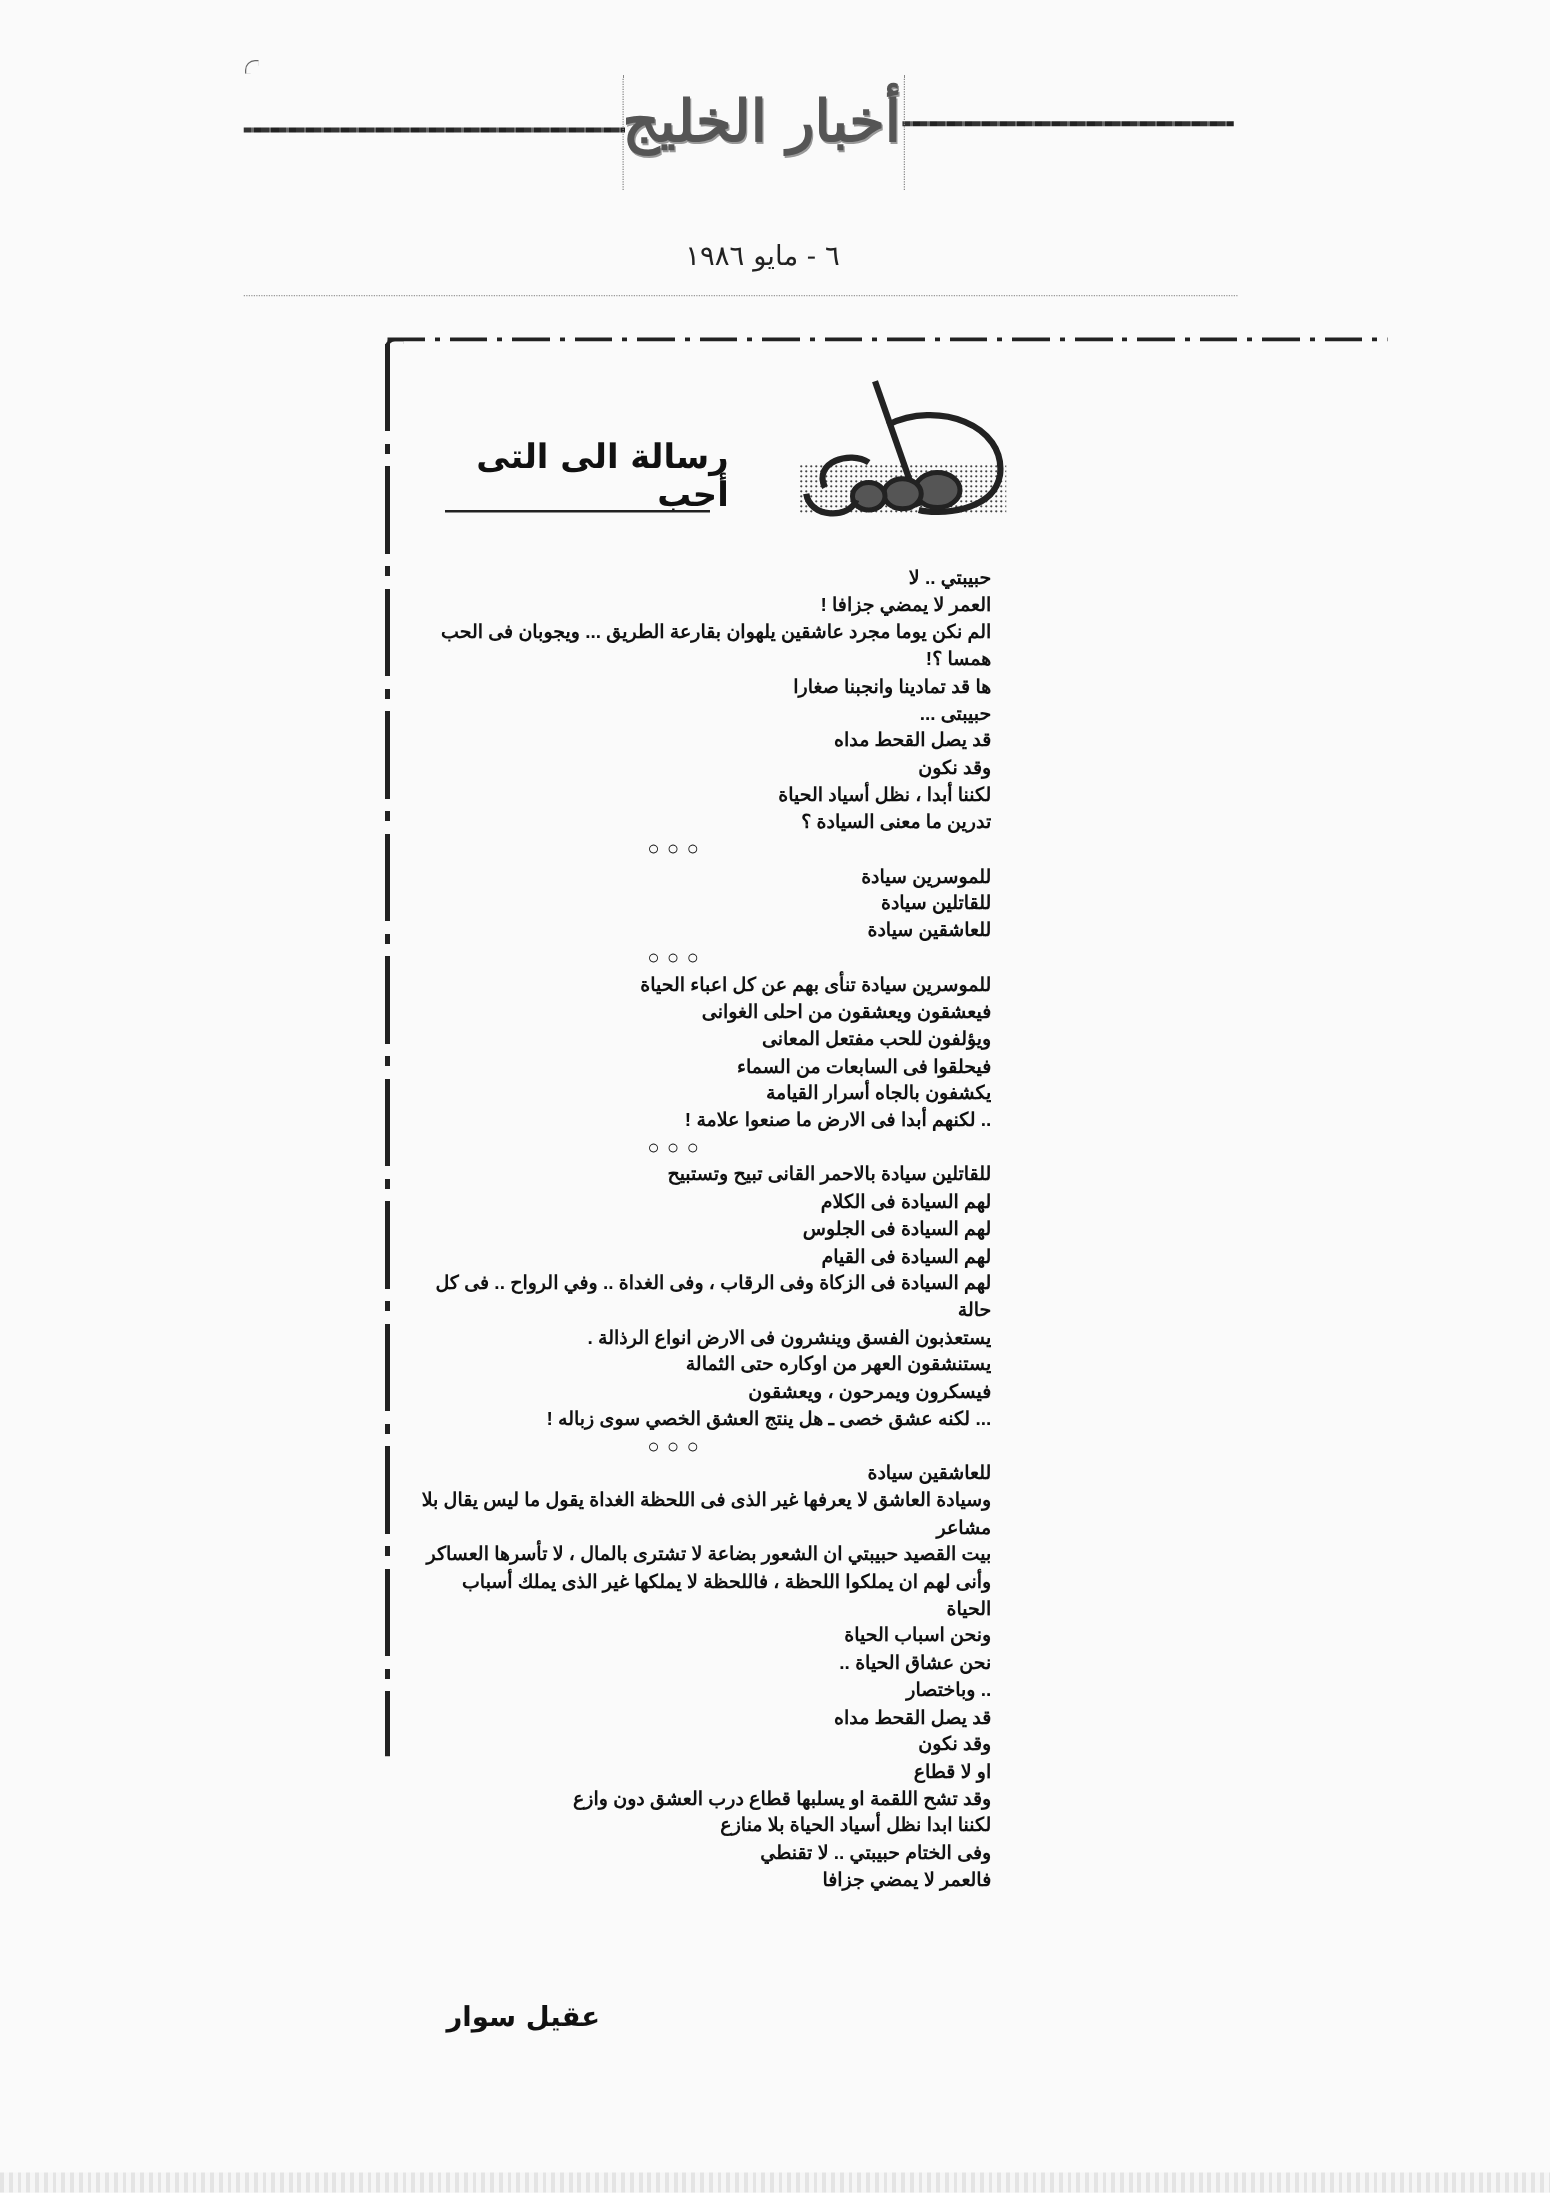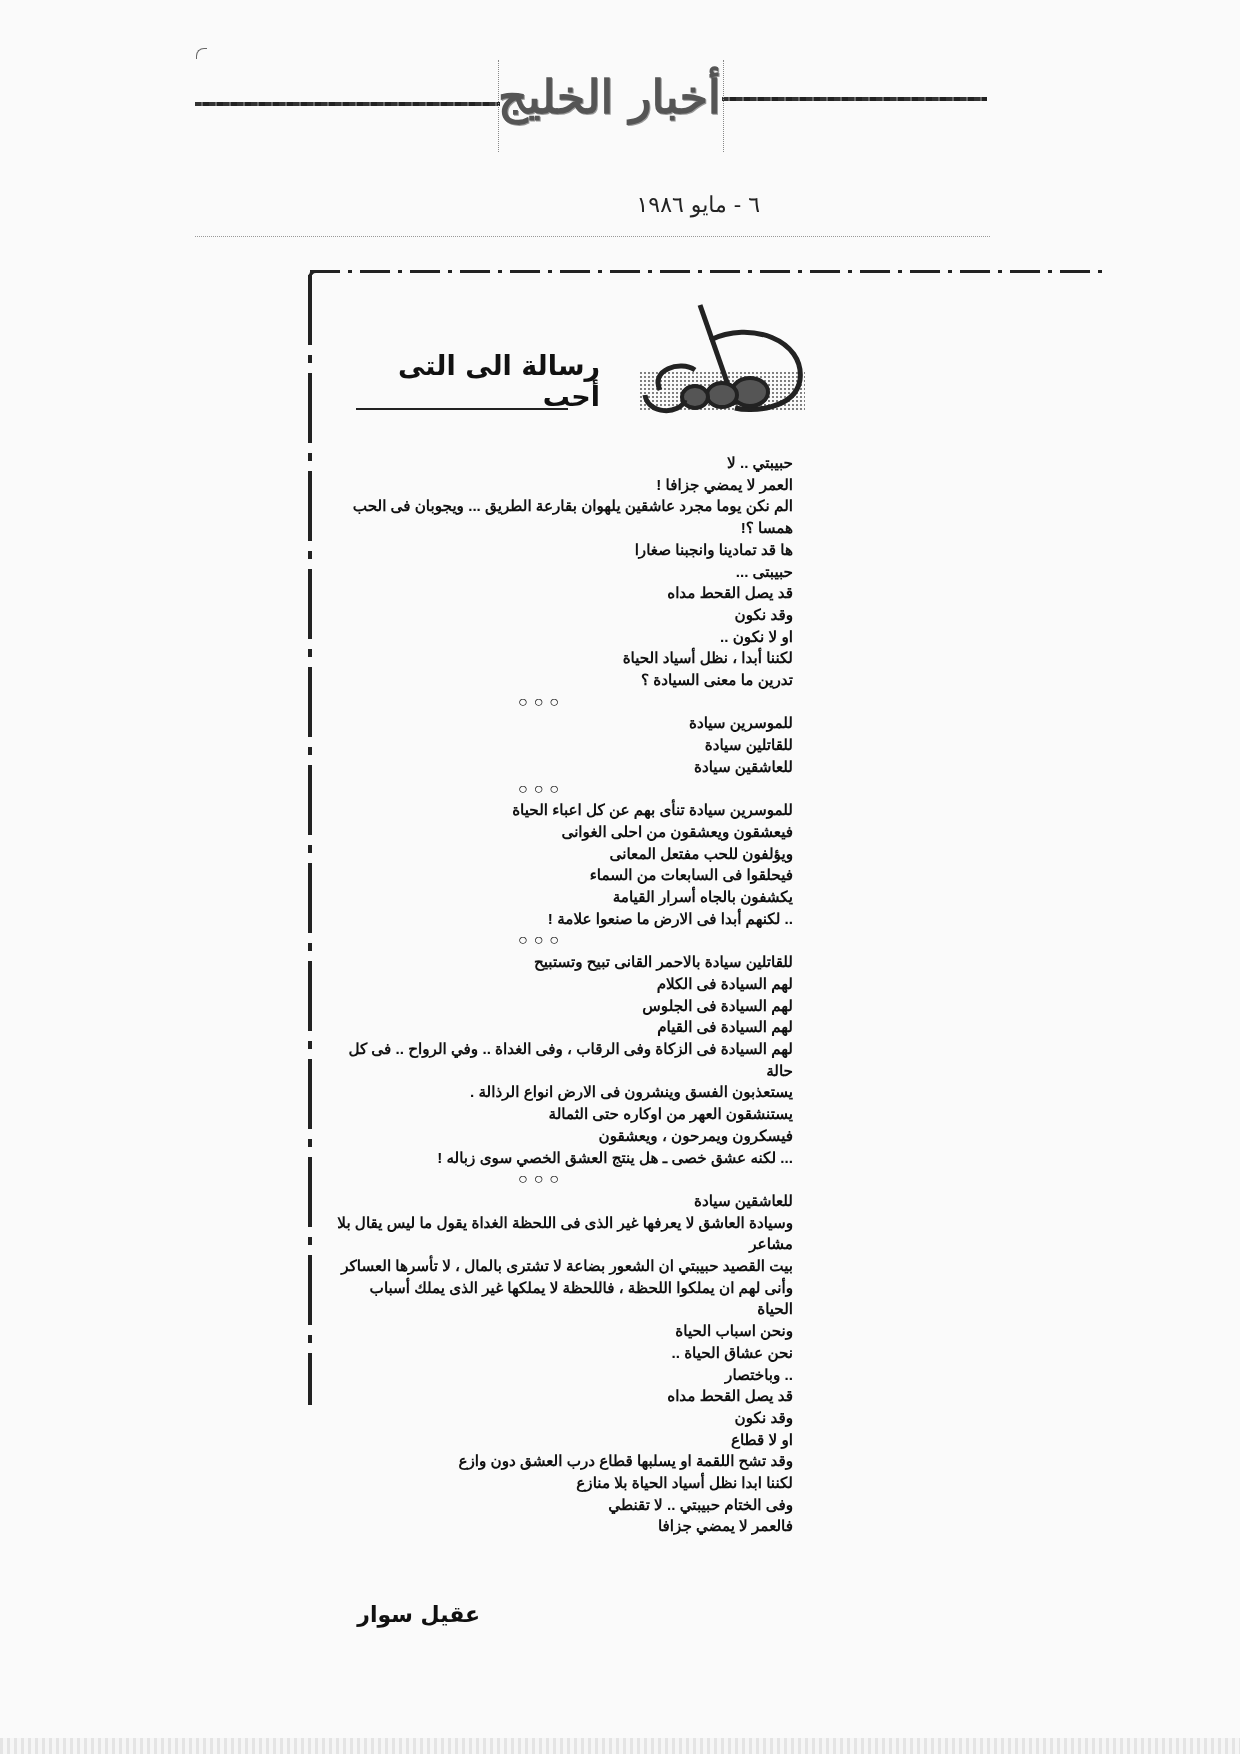--- a/index.html
+++ b/index.html
@@ -7,29 +7,29 @@
     width: 1240px; height: 1754px; background: #fafafa; position: relative; overflow: hidden;
     font-family: "DejaVu Sans", sans-serif; color: #111;
   }
   .rule { position: absolute; height: 4px; background: repeating-linear-gradient(90deg,#333 0 6px,#666 6px 8px,#222 8px 14px); }
   .masthead-box { position: absolute; left: 498px; top: 60px; width: 224px; height: 92px; border-left: 1px dotted #888; border-right: 1px dotted #888; }
   .masthead {
     position: absolute; left: 498px; top: 70px; width: 224px; text-align: left;
     font-family: "DejaVu Serif", serif; font-size: 46px; font-weight: bold; color: #555;
     letter-spacing: -2px; text-shadow: 1px 1px 0 #999;
   }
-  .date { position: absolute; left: 460px; top: 192px; width: 300px; text-align: right; font-family: "DejaVu Serif", serif; font-size: 22px; color: #222; direction: rtl; }
+  .date { position: absolute; left: 460px; top: 192px; width: 300px; text-align: center; font-family: "DejaVu Serif", serif; font-size: 22px; color: #222; direction: rtl; }
   .thin-rule { position: absolute; left: 195px; top: 236px; width: 795px; border-top: 1px dotted #999; }
   .frame-top { position: absolute; left: 310px; top: 270px; width: 800px; height: 3px;
     background: repeating-linear-gradient(90deg,#222 0 30px,transparent 30px 38px,#222 38px 42px,transparent 42px 50px); }
   .frame-left { position: absolute; left: 308px; top: 275px; width: 4px; height: 1130px;
     background: repeating-linear-gradient(180deg,#222 0 70px,transparent 70px 80px,#222 80px 88px,transparent 88px 98px); }
   .frame-corner { position: absolute; left: 308px; top: 270px; width: 12px; height: 12px; border-left: 3px solid #222; border-top: 3px solid #222; border-top-left-radius: 8px; }
   .logo { position: absolute; left: 640px; top: 300px; width: 170px; height: 120px; }
-  .title { position: absolute; left: 350px; top: 350px; width: 250px; text-align: right; direction: rtl; font-family: "DejaVu Sans", sans-serif; font-weight: bold; font-size: 27px; }
+  .title { position: absolute; left: 333px; top: 350px; width: 250px; text-align: right; direction: rtl; font-family: "DejaVu Sans", sans-serif; font-weight: bold; font-size: 27px; }
   .title-rule { position: absolute; left: 356px; top: 408px; width: 212px; border-top: 2px solid #222; }
   .poem { position: absolute; left: 330px; top: 452px; width: 463px; direction: rtl; text-align: right;
     font-family: Liberation Sans, sans-serif; font-weight: bold; font-size: 15.2px; line-height: 21.7px; }
   .poem .line { display: block; white-space: normal; }
   .poem .sep { display: block; text-align: center; font-weight: normal; letter-spacing: 6px; font-size: 16px; padding-right: 40px; }
   .author { position: absolute; left: 340px; top: 1602px; width: 140px; direction: rtl; font-weight: bold; font-size: 22px; font-family: "DejaVu Sans", sans-serif; }
   .footer-noise { position: absolute; left: 0; top: 1738px; width: 1240px; height: 16px;
     background: repeating-linear-gradient(90deg,#e4e4e4 0 3px,#f6f6f6 3px 7px); }
   .corner-mark { position: absolute; left: 196px; top: 48px; width: 10px; height: 10px; border-left: 1px solid #666; border-top: 1px solid #666; border-top-left-radius: 8px; }
 </style>
@@ -72,21 +72,20 @@
 <div class="title-rule"></div>
 
 <div class="poem" id="poem">
     <span class="line">حبيبتي .. لا</span>
     <span class="line">العمر لا يمضي جزافا !</span>
     <span class="line">الم نكن يوما مجرد عاشقين يلهوان بقارعة الطريق ... ويجوبان فى الحب همسا ؟!</span>
     <span class="line">ها قد تمادينا وانجبنا صغارا</span>
     <span class="line">حبيبتى ...</span>
     <span class="line">قد يصل القحط مداه</span>
     <span class="line">وقد نكون</span>
-    <span class="line">او لا نكون ..</span>
     <span class="line">لكننا أبدا ، نظل أسياد الحياة</span>
     <span class="line">تدرين ما معنى السيادة ؟</span>
     <span class="sep">○○○</span>
     <span class="line">للموسرين سيادة</span>
     <span class="line">للقاتلين سيادة</span>
     <span class="line">للعاشقين سيادة</span>
     <span class="sep">○○○</span>
     <span class="line">للموسرين سيادة تنأى بهم عن كل اعباء الحياة</span>
     <span class="line">فيعشقون ويعشقون من احلى الغوانى</span>
     <span class="line">ويؤلفون للحب مفتعل المعانى</span>

